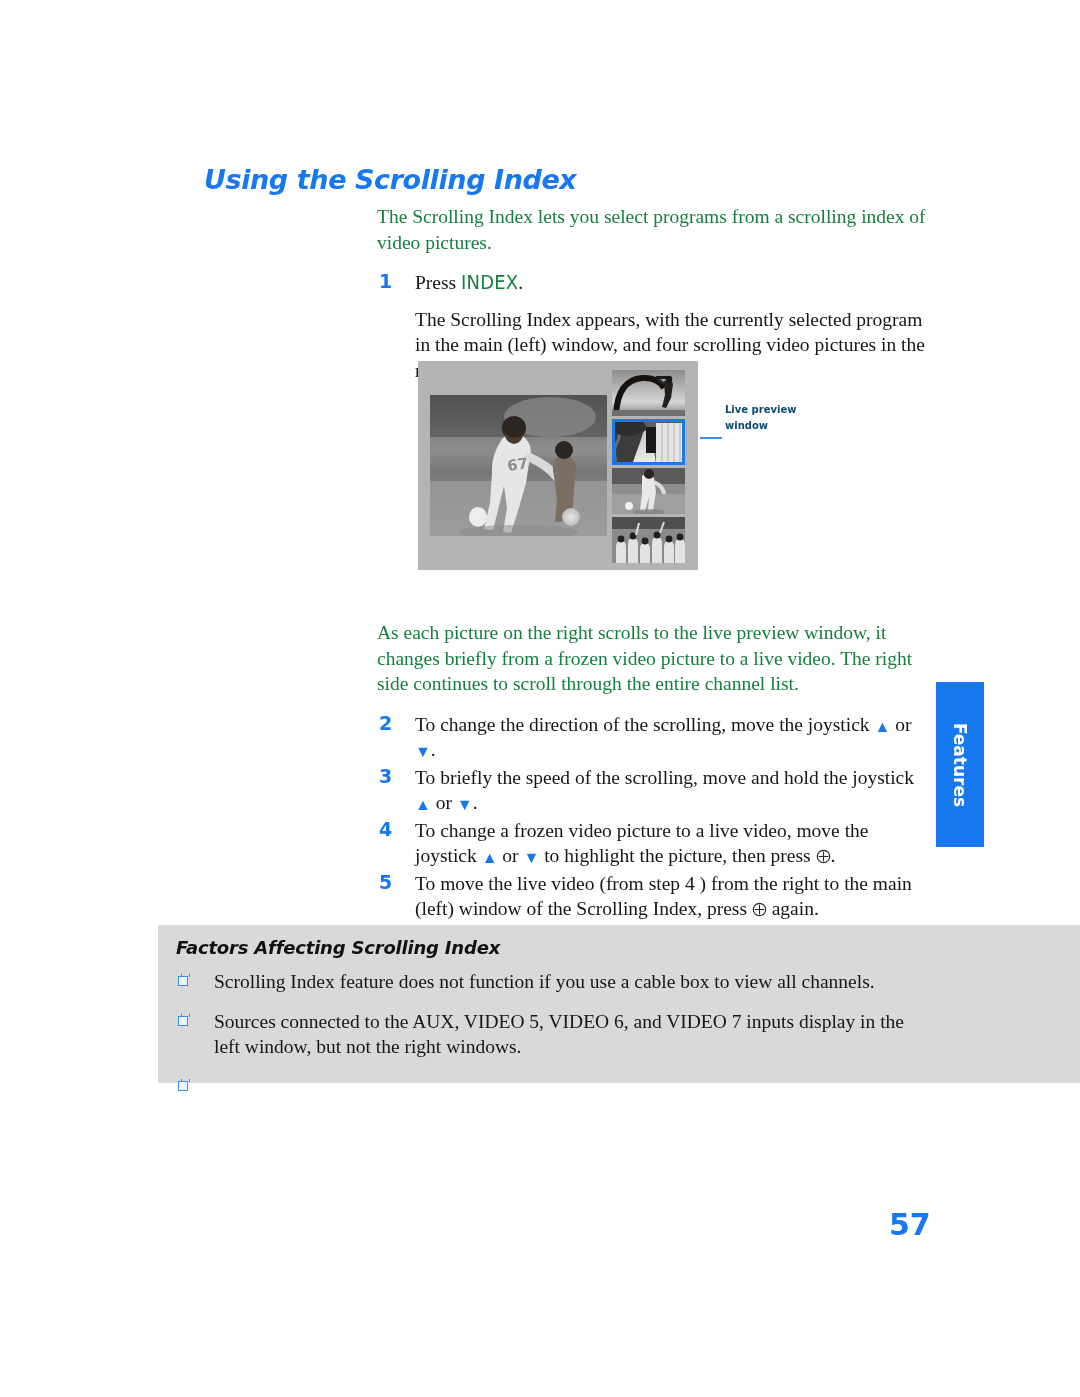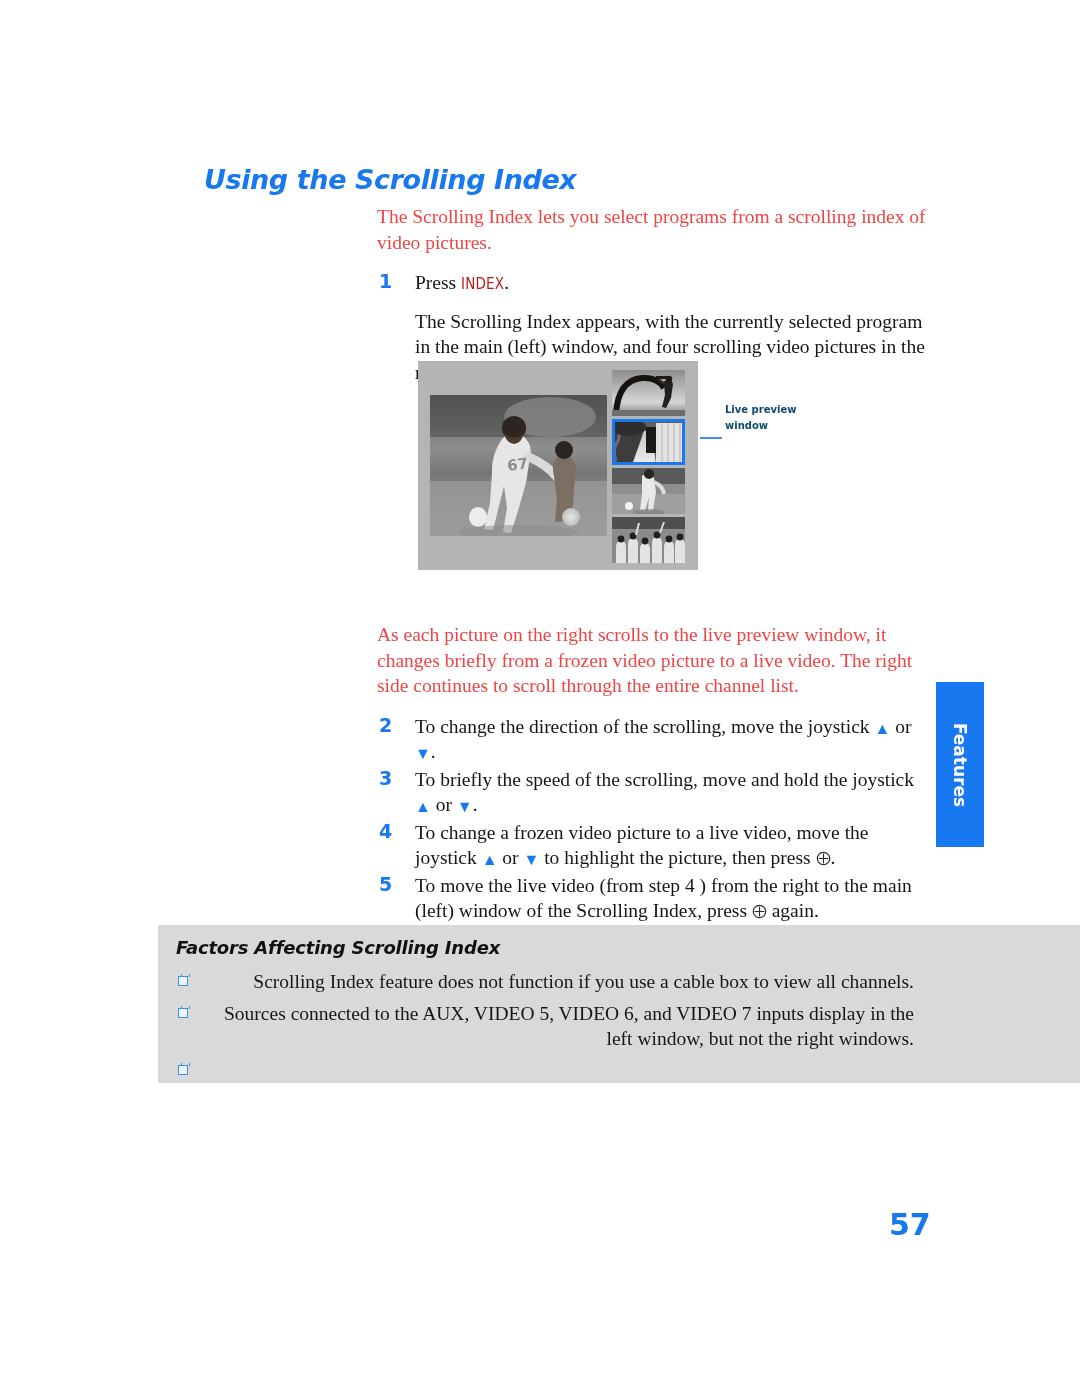--- a/index.html
+++ b/index.html
@@ -35,21 +35,21 @@
     position: absolute;
     left: 377px;
     top: 204px;
     width: 552px;
   }
 
   .para {
     font-family: "Liberation Serif", serif;
     font-size: 19.5px;
     line-height: 25.5px;
-    color: #ef4444;
+    color: #15803d;
     margin: 0 0 15px 0;
     text-align: left;
   }
 
   
   .step {
     position: relative;
     padding-left: 38px;
     margin: 0 0 2px 0;
     font-family: "Liberation Serif", serif;
@@ -71,23 +71,23 @@
     margin: 11px 0 15px 0;
     font-family: "Liberation Serif", serif;
     font-size: 19.5px;
     line-height: 25.5px;
     color: #161616;
   }
 
   
   .keyname {
     font-family: "DejaVu Sans Condensed", "DejaVu Sans", sans-serif;
-    font-size: 15px;
+    font-size: 20px;
     letter-spacing: 0.2px;
-    color: #b91c1c;
+    color: #15803d;
   }
 
   .arrow {
     color: #1878f0;
     font-size: 16px;
     line-height: 1;
     display: inline-block;
     transform: translateY(1px);
   }
 
@@ -112,21 +112,20 @@
 
   
   .bullet-row {
     position: relative;
     padding-left: 38px;
     font-family: "Liberation Serif", serif;
     font-size: 19.5px;
     line-height: 25.5px;
     color: #161616;
     margin: 0 0 4px 0;
-    text-align: right;
   }
   .bsq {
     position: absolute;
     left: 2px;
     top: 7px;
     width: 10px;
     height: 10px;
     border: 1.6px solid #3a8ef5;
     background: #eef4ff;
     box-sizing: border-box;
@@ -240,21 +239,21 @@
     color: #111111;
     letter-spacing: -0.2px;
   }
   .notes-list {
     position: absolute;
     left: 18px;
     top: 44px;
     width: 738px;
   }
   .notes-list .bullet-row { margin-bottom: 2px; }
-  .notes-list .bullet-row + .bullet-row { margin-top: 6px; }
+  .notes-list .bullet-row + .bullet-row { margin-top: 14px; }
 
   
   .page-num {
     position: absolute;
     left: 889px;
     top: 1207px;
     font-family: "DejaVu Sans", sans-serif;
     font-weight: bold;
     font-size: 30px;
     color: #1878f0;

